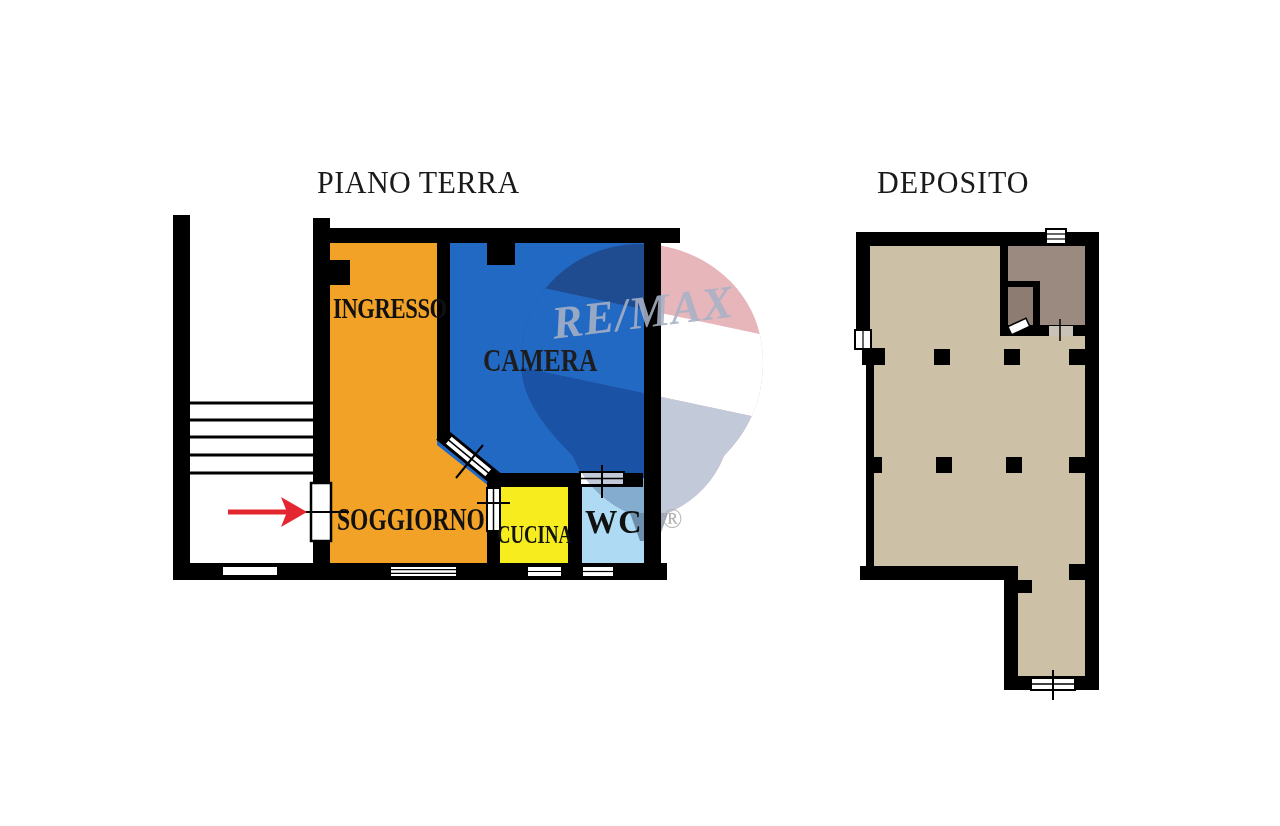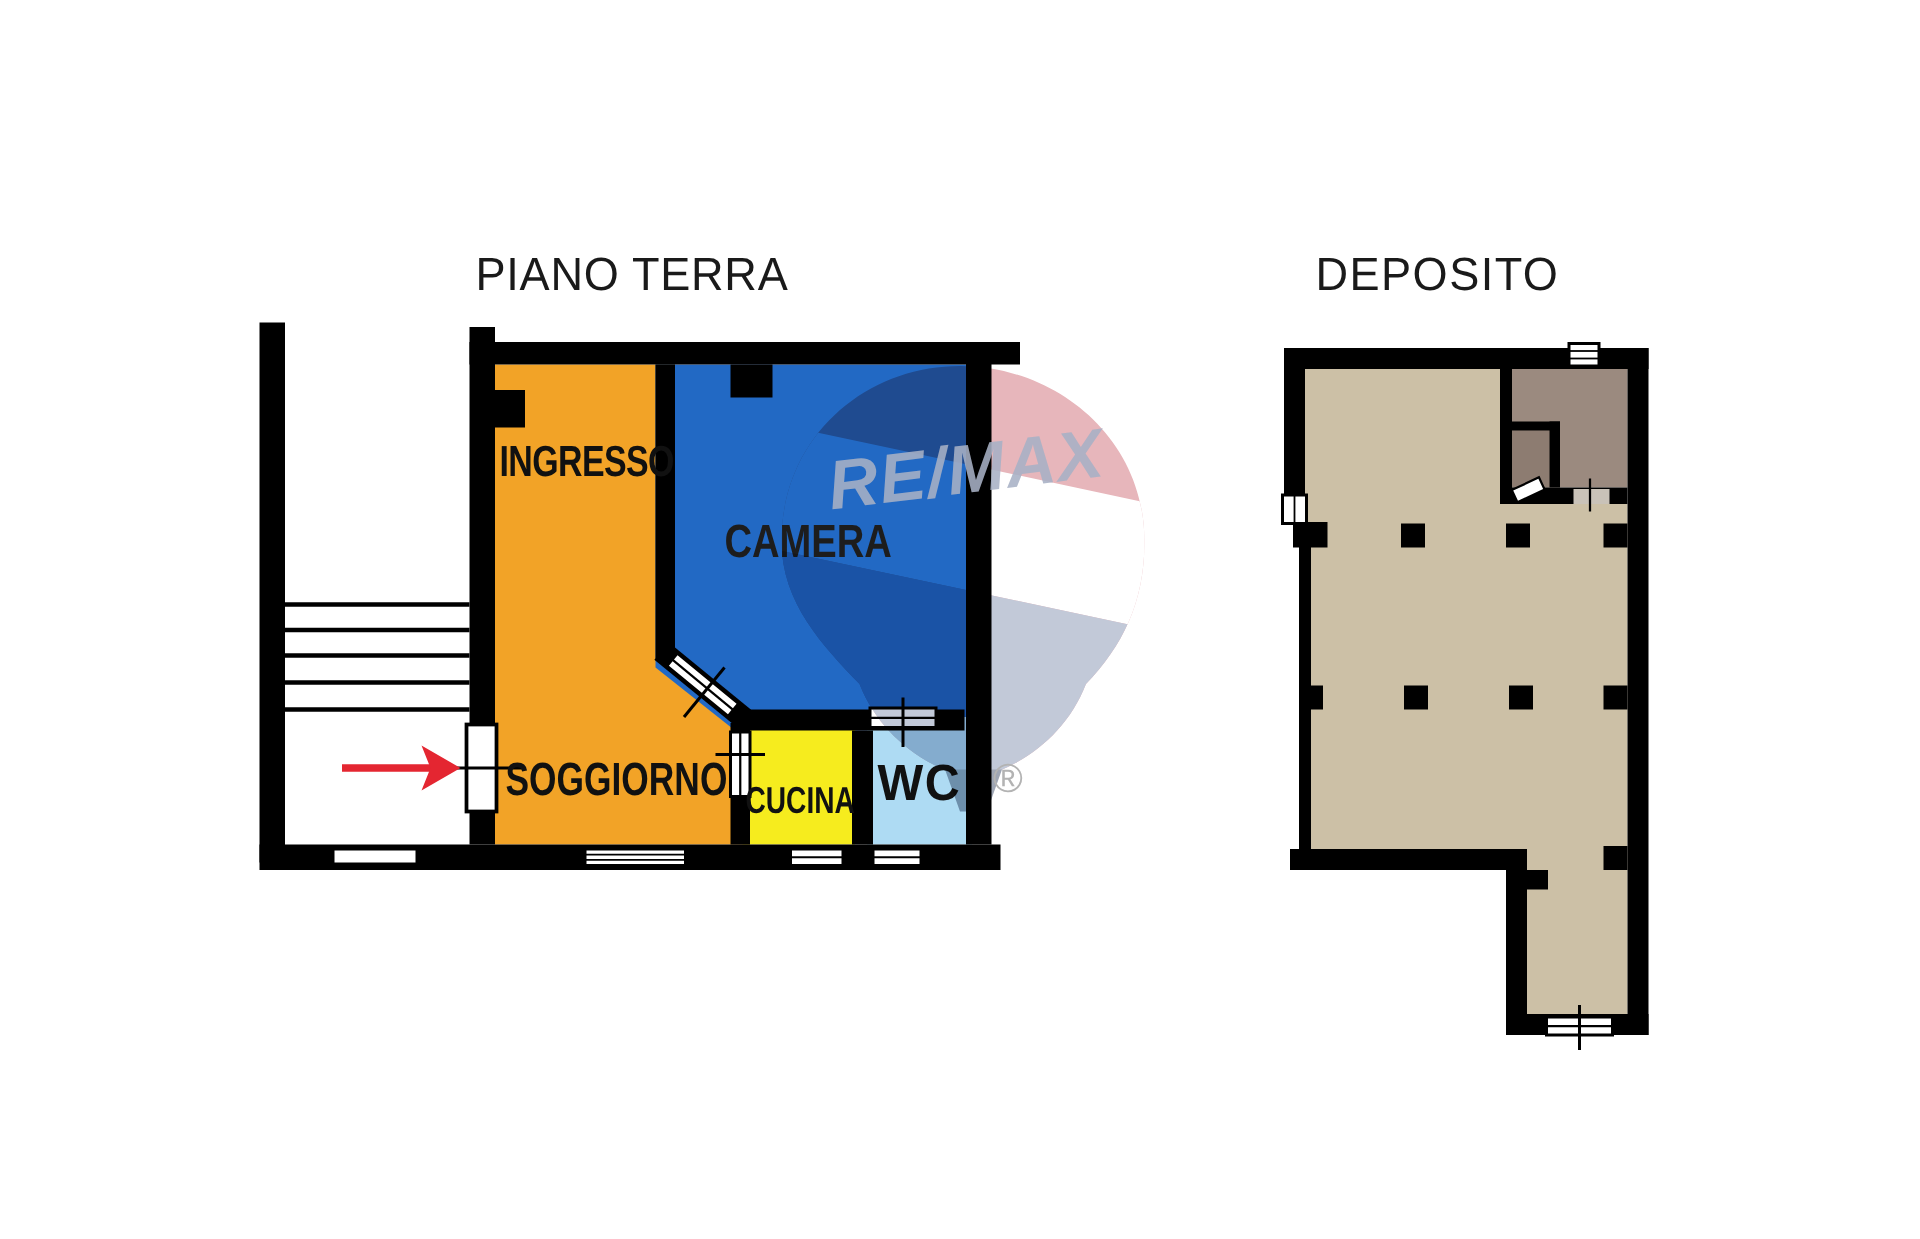--- a/index.html
+++ b/index.html
@@ -1,18 +1,18 @@
 <!DOCTYPE html>
 <html><head>
 <meta charset="utf-8">
 <style>
   html,body{margin:0;padding:0;background:#ffffff;}
   .canvas{
     position:relative;width:1280px;height:826px;background:#ffffff;
-    overflow:hidden;font-family:Liberation Sans, sans-serif;
+    overflow:hidden;font-family:Liberation Serif, serif;
   }
   .plan-svg,.wm-svg{position:absolute;left:0;top:0;width:1280px;height:826px;}
   .wm-svg{mix-blend-mode:multiply;pointer-events:none;}
   .label{
     position:absolute;line-height:1;white-space:nowrap;color:#111;
     font-weight:700;transform-origin:left top;
   }
   .title{font-weight:400;color:#1a1a1a;font-size:31px;letter-spacing:0.5px;transform:scaleX(0.97);}
   .t-piano{left:317px;top:167px;}
   .t-deposito{left:877px;top:167px;letter-spacing:1px;}

